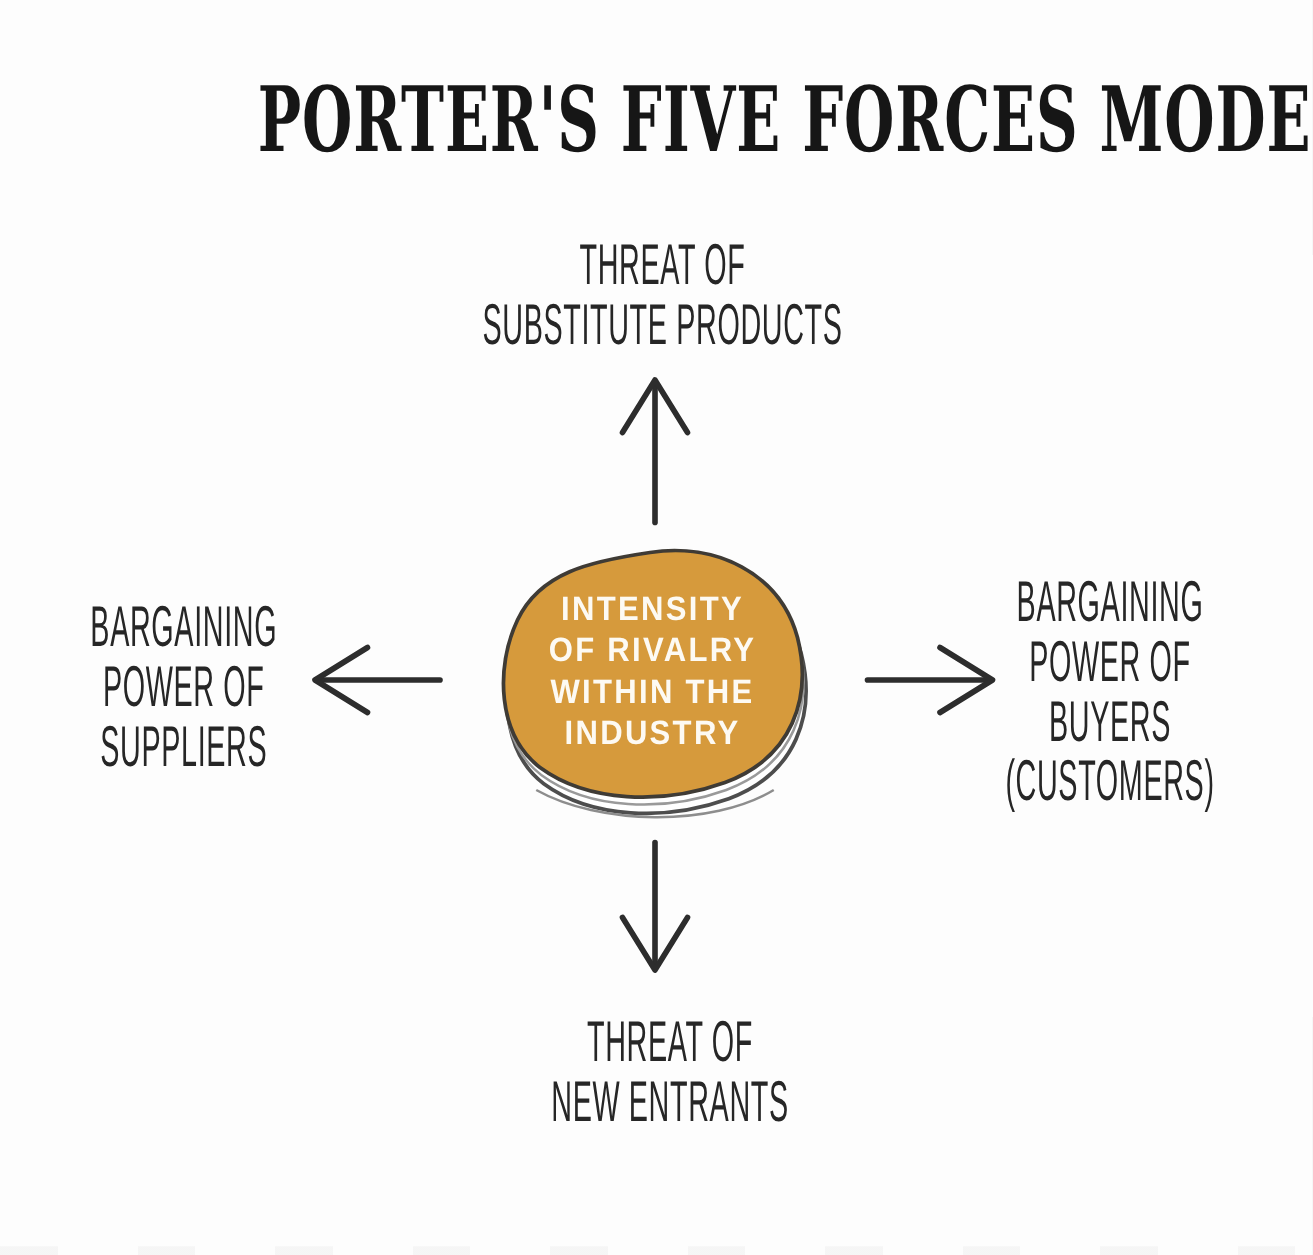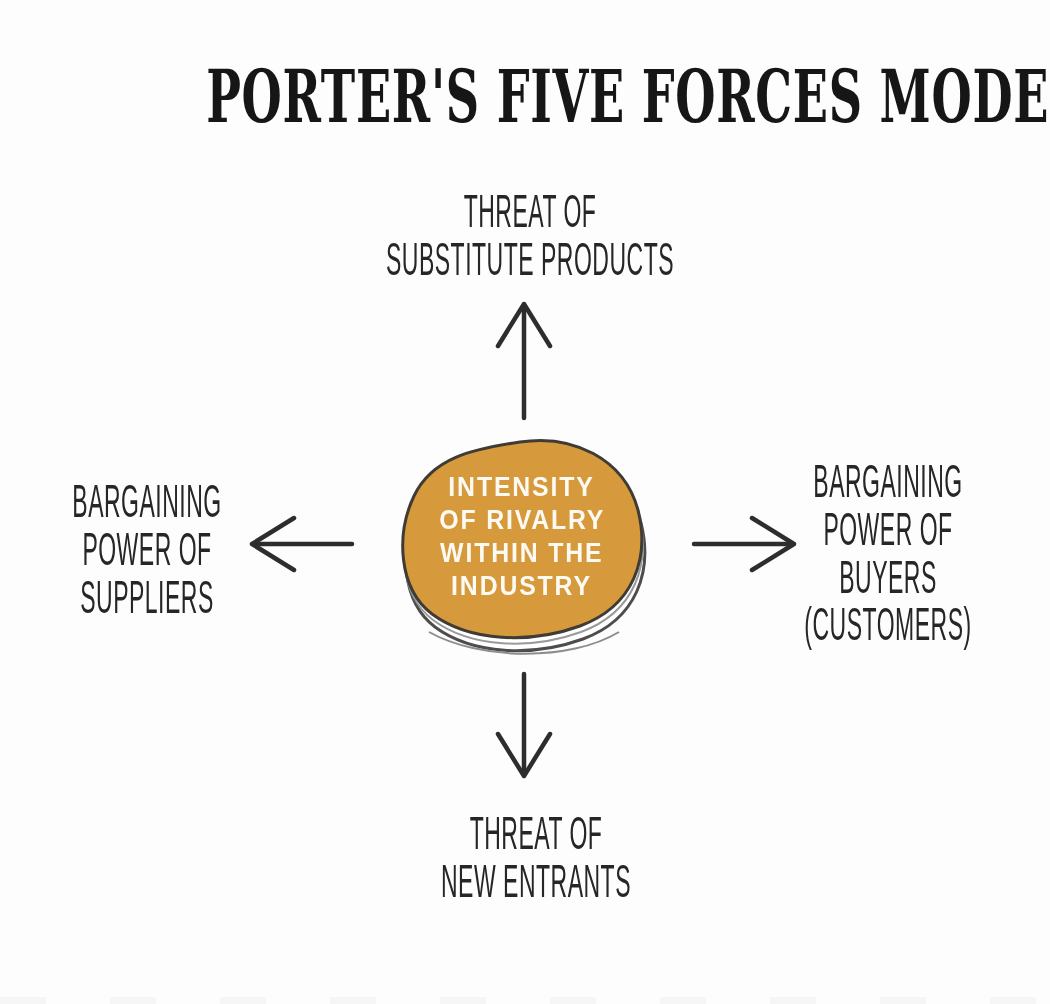--- a/index.html
+++ b/index.html
@@ -60,21 +60,21 @@
   .arrow-left{left:244px;top:512px;}
   .arrow-right{left:688px;top:512px;}
   
   .blob{
     position:absolute;left:372px;top:428px;width:300px;height:248px;
   }
   .blob svg{position:absolute;left:0;top:0;}
   .blob-text{
     position:absolute;left:0;top:0;right:0;bottom:0;
     display:flex;flex-direction:column;
-    align-items:center;justify-content:center;
+    justify-content:center;
     padding-bottom:30px;box-sizing:border-box;
     text-align:center;
   }
   .blob-text .bl{
     font-size:27px;
     font-weight:700;
     letter-spacing:2px;
     line-height:1.22;
     color:#fdfaf3;
     transform:scaleX(0.92);

